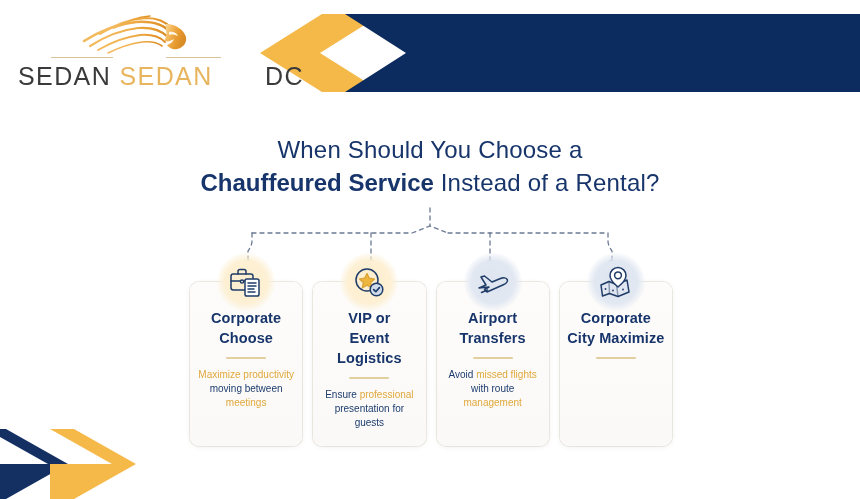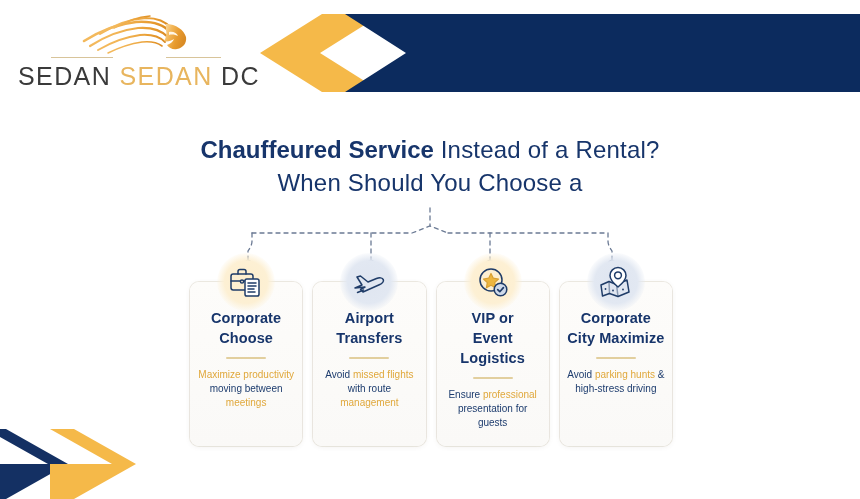--- a/index.html
+++ b/index.html
@@ -60,21 +60,21 @@
     top: 50px;
     width: 215px;
     text-align: center;
     font-size: 25px;
     letter-spacing: 1.4px;
     white-space: nowrap;
     font-family: "Liberation Sans", sans-serif;
   }
   #brand-word-luxury { color: #3a3a3a; }
   #brand-word-sedan  { color: #e8b55e; }
-  #brand-word-dc     { color: #3a3a3a; }
+  #brand-word-dc     { color: #3a3a3a; margin-left: 44px; }
 
   
   #title-block {
     position: absolute;
     left: 0;
     top: 133px;
     width: 860px;
     text-align: center;
     color: #17356b;
   }
@@ -207,22 +207,22 @@
     <div id="brand-rules">
       <span id="rule-left"></span>
       <span id="rule-right"></span>
     </div>
 
     <div id="brand-wordmark"><span id="brand-word-luxury">SEDAN</span><span>&nbsp;</span><span id="brand-word-sedan">SEDAN</span><span>&nbsp;</span><span id="brand-word-dc">DC</span></div>
   </div>
 </div>
 
 <div id="title-block">
+  <span class="title-line">When Should You Choose a</span>
   <span class="title-line"><span class="title-strong">Chauffeured Service</span><span> Instead of a Rental?</span></span>
-  <span class="title-line">When Should You Choose a</span>
 </div>
 
 <div id="connector-layer">
   <svg width="860" height="70" viewBox="0 0 860 70">
     <g stroke="#6b7a94" stroke-width="1.3" fill="none" stroke-dasharray="4 4" stroke-linecap="round">
       <path d="M430 3 L430 21"></path>
       <path d="M252 28 L412 28 M448 28 L608 28"></path>
       <path d="M252 28 L252 36 M252 36 C252 40, 250 43, 248 46 L248 55"></path>
       <path d="M371 28 L371 55"></path>
       <path d="M490 28 L490 55"></path>
@@ -255,56 +255,56 @@
     </div>
     <div class="card-title">
       <span>Corporate</span><br>
       <span>Choose</span>
     </div>
     <div class="card-divider"></div>
     <div class="card-body"><span class="w-gold">Maximize</span><span class="w-navy"> </span><span class="w-gold">productivity</span><span class="w-navy"> </span><span class="w-navy">moving between</span><span class="w-navy"> </span><span class="w-gold">meetings</span></div>
   </div>
 
   <div class="card">
+    <div class="card-icon-halo halo-gold">
+      <svg width="40" height="40" viewBox="0 0 40 40">
+        <g fill="none" stroke="#1f3c68" stroke-width="1.5" stroke-linejoin="round" stroke-linecap="round">
+          <circle cx="18" cy="18" r="11"></circle>
+          <path d="M18 11.5 L20.3 16.2 L25.5 17 L21.7 20.6 L22.6 25.8 L18 23.3 L13.4 25.8 L14.3 20.6 L10.5 17 L15.7 16.2 Z" fill="#edb63f" stroke="#d9a032" stroke-width="1.2"></path>
+          <circle cx="27.5" cy="27.5" r="6.3" fill="#cfdaea" stroke="#1f3c68"></circle>
+          <path d="M24.7 27.6 L26.8 29.7 L30.4 25.6" stroke-width="1.7"></path>
+        </g>
+      </svg>
+    </div>
+    <div class="card-title">
+      <span>VIP or</span><br>
+      <span>Event Logistics</span>
+    </div>
+    <div class="card-divider"></div>
+    <div class="card-body"><span class="w-navy">Ensure</span><span class="w-navy"> </span><span class="w-gold">professional</span><span class="w-navy"> </span><span class="w-navy">presentation</span><span class="w-navy"> </span><span class="w-navy">for guests</span></div>
+  </div>
+
+  <div class="card">
     <div class="card-icon-halo halo-blue">
       <svg width="40" height="40" viewBox="0 0 40 40">
         <g fill="none" stroke="#1f3c68" stroke-width="1.5" stroke-linejoin="round" stroke-linecap="round">
           <path d="M6 26 L13 23 L8 15 L11.5 14 L19 20 L27.5 16.5
                    C30.5 15.3, 33.5 15.8, 34.3 17.6
                    C35.1 19.4, 33.3 21.5, 30.3 22.8
                    L14 30 L11.5 27.5 L16 25 L11 25.5 Z"></path>
           <path d="M8.5 30.5 L14.5 28"></path>
         </g>
       </svg>
     </div>
     <div class="card-title">
       <span>Airport</span><br>
       <span>Transfers</span>
     </div>
     <div class="card-divider"></div>
     <div class="card-body"><span class="w-navy">Avoid</span><span class="w-navy"> </span><span class="w-gold">missed</span><span class="w-navy"> </span><span class="w-gold">flights</span><span class="w-navy"> </span><span class="w-navy">with</span><span class="w-navy"> </span><span class="w-navy">route</span><span class="w-navy"> </span><span class="w-gold">management</span></div>
-  </div>
-
-  <div class="card">
-    <div class="card-icon-halo halo-gold">
-      <svg width="40" height="40" viewBox="0 0 40 40">
-        <g fill="none" stroke="#1f3c68" stroke-width="1.5" stroke-linejoin="round" stroke-linecap="round">
-          <circle cx="18" cy="18" r="11"></circle>
-          <path d="M18 11.5 L20.3 16.2 L25.5 17 L21.7 20.6 L22.6 25.8 L18 23.3 L13.4 25.8 L14.3 20.6 L10.5 17 L15.7 16.2 Z" fill="#edb63f" stroke="#d9a032" stroke-width="1.2"></path>
-          <circle cx="27.5" cy="27.5" r="6.3" fill="#cfdaea" stroke="#1f3c68"></circle>
-          <path d="M24.7 27.6 L26.8 29.7 L30.4 25.6" stroke-width="1.7"></path>
-        </g>
-      </svg>
-    </div>
-    <div class="card-title">
-      <span>VIP or</span><br>
-      <span>Event Logistics</span>
-    </div>
-    <div class="card-divider"></div>
-    <div class="card-body"><span class="w-navy">Ensure</span><span class="w-navy"> </span><span class="w-gold">professional</span><span class="w-navy"> </span><span class="w-navy">presentation</span><span class="w-navy"> </span><span class="w-navy">for guests</span></div>
   </div>
 
   <div class="card">
     <div class="card-icon-halo halo-blue">
       <svg width="40" height="40" viewBox="0 0 40 40">
         <g fill="none" stroke="#1f3c68" stroke-width="1.5" stroke-linejoin="round" stroke-linecap="round">
           <path d="M5 23 L13 19.5 L20.5 22.5 L31 18 L33 30 L22 34.5 L13.5 31.5 L6.5 34 Z"></path>
           <path d="M13 19.5 L13.5 31.5 M20.5 22.5 L22 34.5" stroke-opacity="0.45"></path>
           <path d="M22 5.5 C26.4 5.5, 30 9.1, 30 13.5 C30 18.5, 22 25, 22 25
                    C22 25, 14 18.5, 14 13.5 C14 9.1, 17.6 5.5, 22 5.5 Z" fill="#ffffff"></path>
@@ -313,21 +313,20 @@
           <circle cx="27" cy="27.5" r="0.9" fill="#1f3c68" stroke="none"></circle>
           <circle cx="17" cy="28.5" r="0.9" fill="#1f3c68" stroke="none"></circle>
         </g>
       </svg>
     </div>
     <div class="card-title">
       <span>Corporate</span><br>
       <span>City Maximize</span>
     </div>
     <div class="card-divider"></div>
-    <div class="card-body"><span class="w-navy">Avoid</span><span class="w-navy"> </span><span class="w-gold">parking hunts</span><span class="w-navy"> </span><span class="w-navy">&amp; high-stress</span><span class="w-navy"> </span><span class="w-navy">driving</span></div>
   </div>
 </div>
 
 <div id="footer-chevrons">
   <svg width="170" height="72" viewBox="0 0 170 72">
     <polygon points="-14,37 -14,72 6,72 68,37 6,2 -14,2 48,37" fill="#143063"></polygon>
     <polygon points="50,37 50,72 74,72 136,37 74,2 50,2 112,37" fill="#f5b949"></polygon>
   </svg>
 </div>
 

